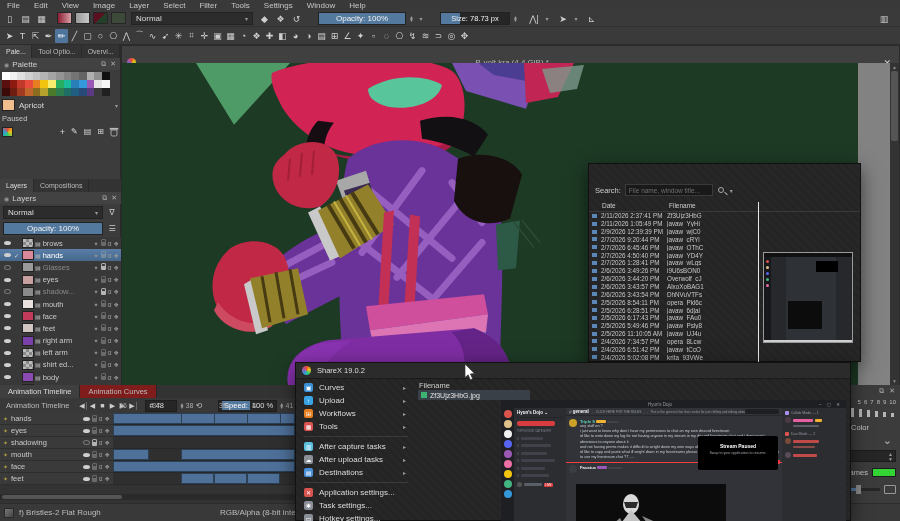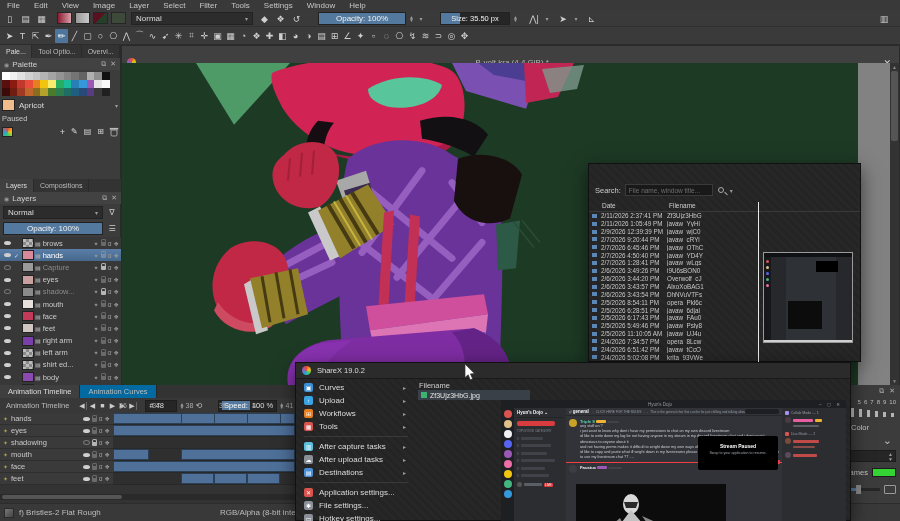--- a/index.html
+++ b/index.html
@@ -80,21 +80,21 @@
   
   .xm-item{display:flex;align-items:center;height:13px;padding-left:8px;font-size:8px;color:#dcdcdc;}
   .xm-ic{width:9px;height:9px;border-radius:2px;margin-right:6px;display:flex;align-items:center;justify-content:center;font-size:6px;color:#fff;flex:none;}
   .xm-arrow{margin-left:auto;margin-right:10px;color:#999;font-size:6px;}
   .xm-sep{height:1px;background:#3a3a3a;margin:3px 8px 3px 8px;}
   
   #discord{position:absolute;left:205px;top:37px;width:345px;height:122px;background:#313338;overflow:hidden;font-size:4px;color:#b5bac1;}
   .dc-bar{background:#3f4248;border-radius:1px;display:inline-block;height:3px;}
   
   #timeline{position:absolute;left:0;top:385px;width:900px;height:118px;background:#333;}
-  .ttab{display:inline-flex;align-items:center;height:13px;padding:0 8px;font-size:7.5px;color:#bbb;background:#0369a1;border-right:1px solid #272727;}
+  .ttab{display:inline-flex;align-items:center;height:13px;padding:0 8px;font-size:7.5px;color:#bbb;background:#7f1d1d;border-right:1px solid #272727;}
   .ttab.on{background:#3f3f3f;color:#ddd;}
   #tl-head{position:absolute;left:0;top:13px;width:900px;height:15px;display:flex;align-items:center;font-size:7.5px;color:#bbb;background:#383838;}
   .tpb{width:10px;text-align:center;font-size:7px;color:#ccc;}
   .tbox{background:#262626;border:1px solid #1e1e1e;height:12px;display:flex;align-items:center;padding:0 3px;font-size:7.5px;color:#ddd;}
   #tl-grid{position:absolute;left:113px;top:28px;width:182px;height:75px;}
   .tl-col-num{position:absolute;top:-11px;font-size:7px;color:#aaa;}
   .tlrow{position:absolute;left:0;width:182px;height:12px;background:#2f2f2f;border-bottom:1px solid #282828;}
   .tlspan{position:absolute;top:0;height:11px;background:#4e7099;border:1px solid #2b3f55;}
   .tldiv{position:absolute;top:0;width:1px;height:11px;background:#2b3f55;}
   #tl-names{position:absolute;left:0;top:28px;width:113px;}
@@ -146,21 +146,21 @@
         <span>Opacity: 100%</span>
       </div>
     <div class="tb spin" style="left:408px;">
         <span>▲</span>
         <span>▼</span>
       </div>
     <div class="tb" style="left:417px;width:8px;">
         <span class="carat">▾</span>
       </div>
     <div class="tb slider" style="left:440px;width:70px;background:linear-gradient(90deg,#54799e 0 28%,#262626 28%);font-size:7.5px;">
-        <span>Size: 35.50 px</span>
+        <span>Size: 78.73 px</span>
       </div>
     <div class="tb spin" style="left:512px;">
         <span>▲</span>
         <span>▼</span>
       </div>
     <div class="tb" style="left:527px;width:14px;">⋀|</div>
     <div class="tb" style="left:543px;width:8px;">
         <span class="carat">▾</span>
       </div>
     <div class="tb" style="left:556px;width:14px;">➤</div>
@@ -326,21 +326,21 @@
             <span class="lk dim2"></span>
             <span style="font-size: 7px; color: rgb(154, 154, 154);">α</span>
             <span class="gl">❖</span>
           </span>
         </div>
         <div class="lrow dim">
           <span class="eye off"></span>
           <span style="width: 8px; font-size: 6px; color: rgb(221, 221, 221); flex: 0 0 auto;"></span>
           <span class="thumb" style="background: rgb(154, 154, 154);"></span>
           <span class="badge">▤</span>
-          <span style="margin-left: 1px; overflow: hidden; white-space: nowrap; max-width: 44px;">Capture</span>
+          <span style="margin-left: 1px; overflow: hidden; white-space: nowrap; max-width: 44px;">Glasses</span>
           <span class="lic">
             <span class="gl">✦</span>
             <span class="lk"></span>
             <span style="font-size: 7px; color: rgb(154, 154, 154);">α</span>
             <span class="gl">❖</span>
           </span>
         </div>
         <div class="lrow">
           <span class="eye"></span>
           <span style="width: 8px; font-size: 6px; color: rgb(221, 221, 221); flex: 0 0 auto;"></span>
@@ -928,21 +928,21 @@
           <span>Destinations</span>
           <span class="xm-arrow">▸</span>
         </div>
         <div class="xm-sep"></div>
         <div class="xm-item">
           <span class="xm-ic" style="background: rgb(217, 83, 79);">✕</span>
           <span>Application settings...</span>
         </div>
         <div class="xm-item">
           <span class="xm-ic" style="background: rgb(138, 143, 152);">✱</span>
-          <span>File settings...</span>
+          <span>Task settings...</span>
         </div>
         <div class="xm-item">
           <span class="xm-ic" style="background: rgb(138, 143, 152);">▭</span>
           <span>Hotkey settings...</span>
         </div>
       </div>
     <div style="position:absolute;left:123px;top:18px;font-size:7.5px;color:#cfcfcf;">Filename</div>
     <div style="position:absolute;left:122px;top:27px;width:112px;height:10px;background:#3a4047;display:flex;align-items:center;">
       <span id="sx-fileicon" style="width: 6px; height: 6px; margin: 0px 3px; background: rgb(60, 179, 113);"></span>
       <span style="font-size:7px;color:#e5e5e5;">Zf3Ujz3HbG.jpg</span>

